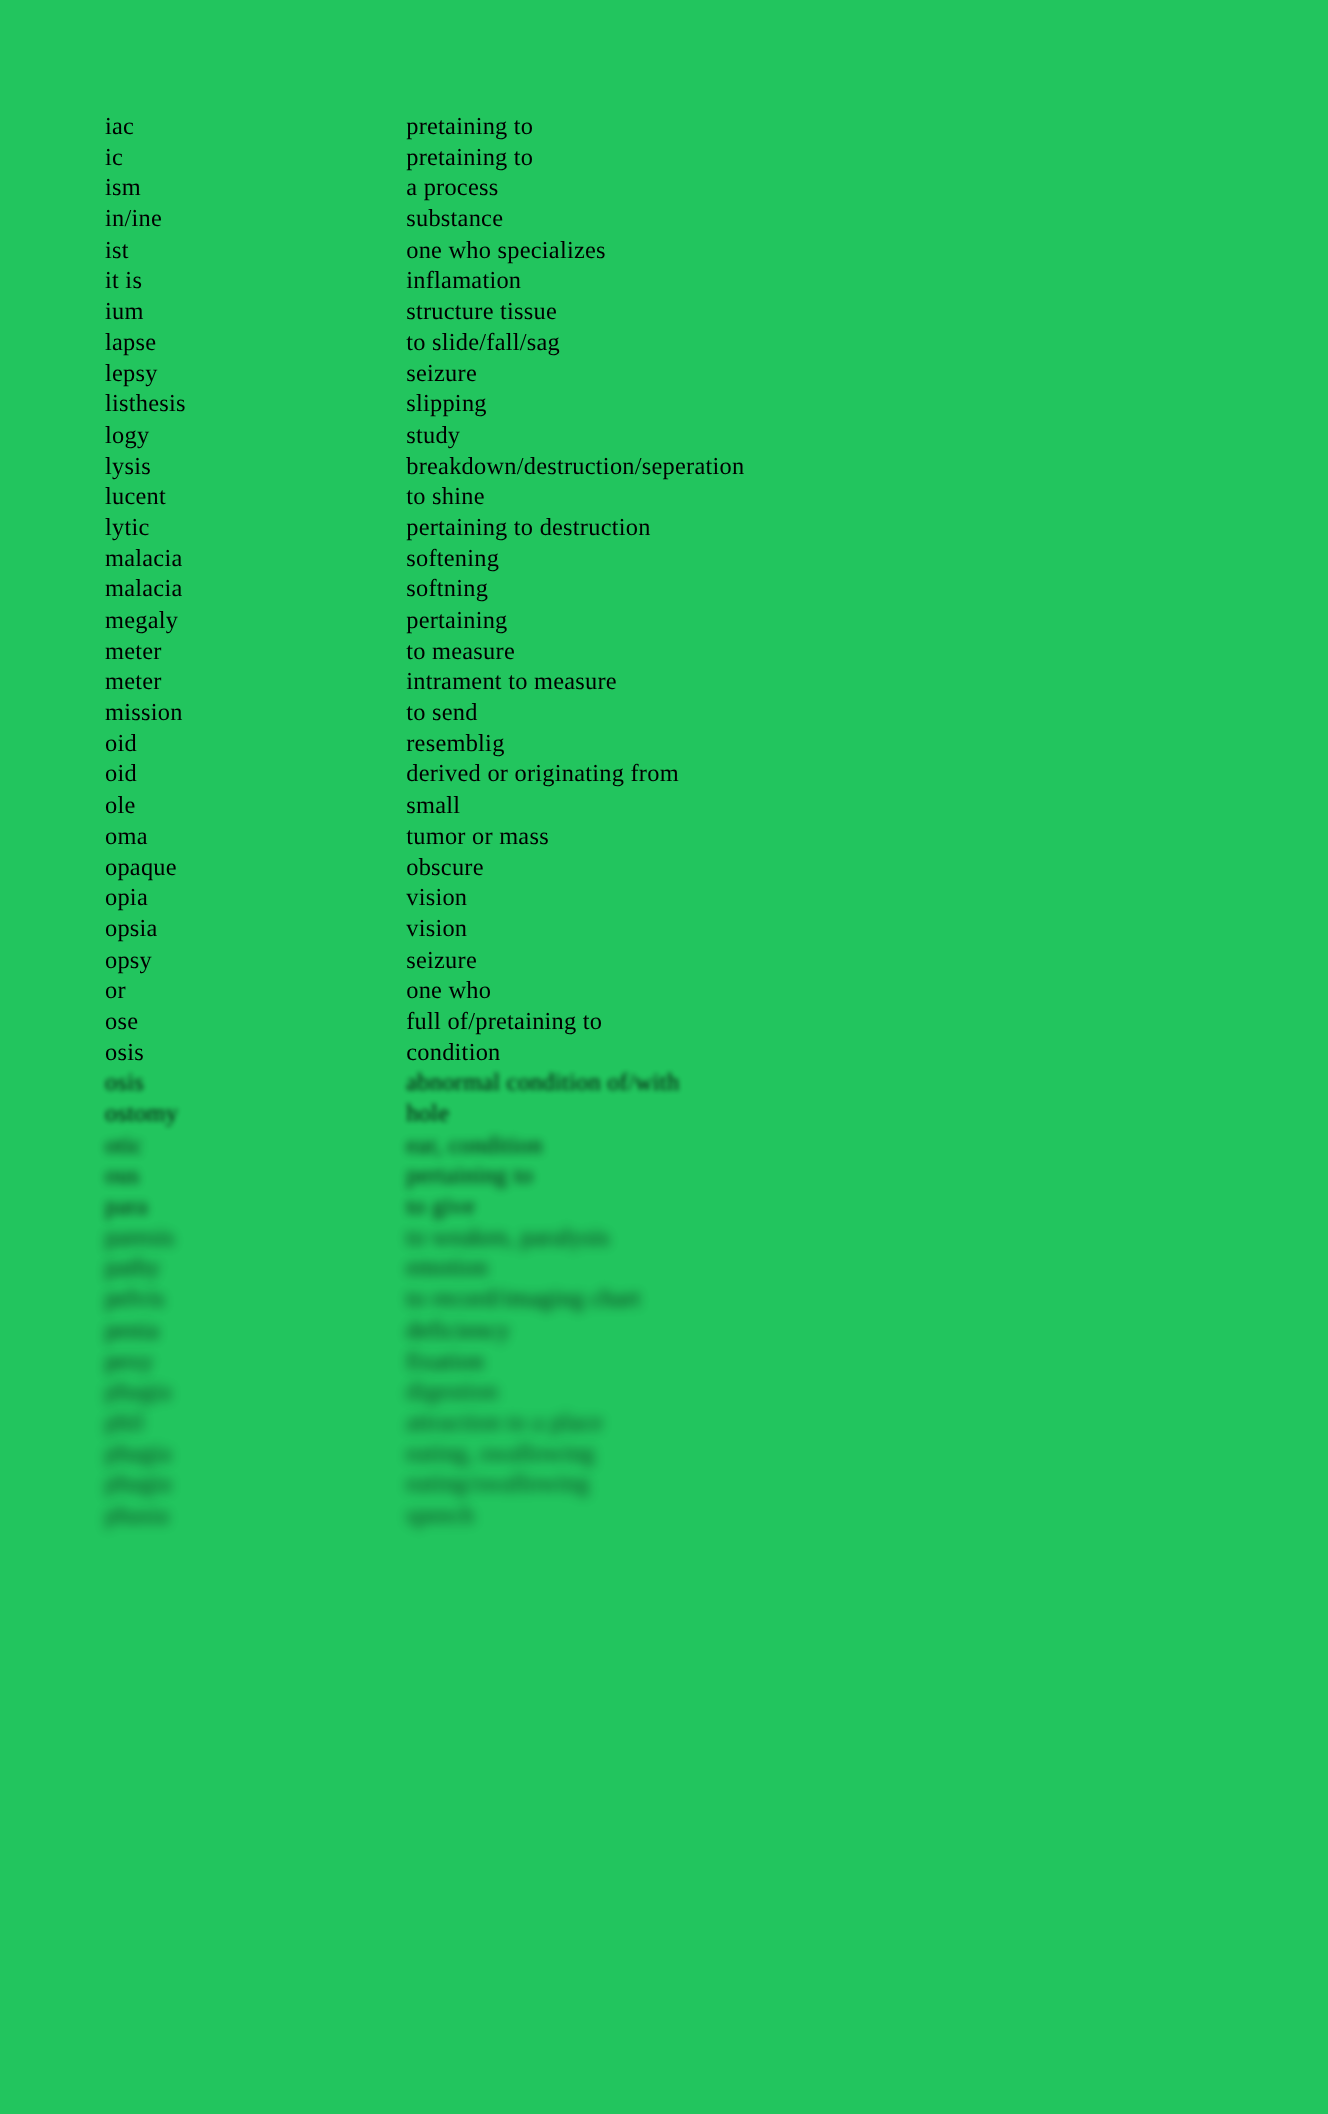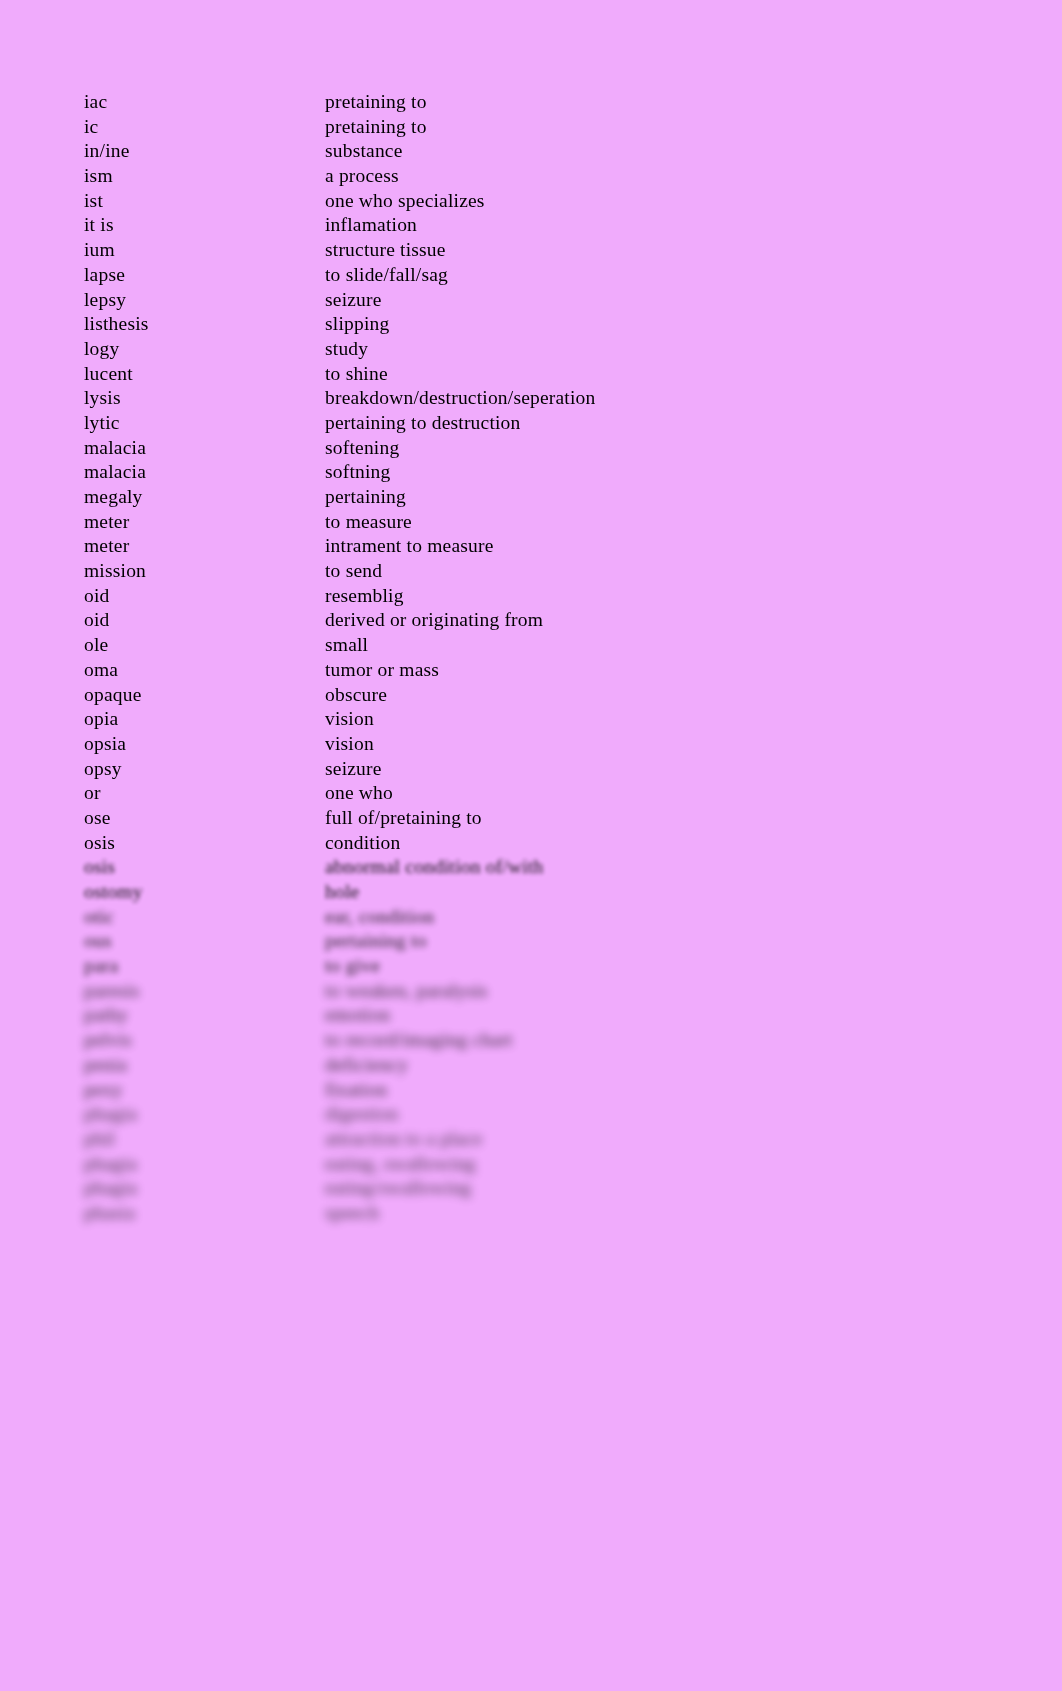--- a/index.html
+++ b/index.html
@@ -15,21 +15,21 @@
     font-family: "Liberation Serif", "DejaVu Serif", serif;
     color: #000000;
     overflow: hidden;
   }
   #document-page {
     position: absolute;
     top: 0;
     left: 0;
     width: 1062px;
     height: 1691px;
-    background: #f0abfc;
+    background: #22c55e;
   }
   #glossary-table {
     position: absolute;
     left: 84px;
     top: 90px;
     width: 900px;
   }
   .glossary-row {
     display: flex;
     align-items: baseline;
@@ -62,28 +62,28 @@
   <div id="glossary-table">
       <div class="glossary-row">
         <div class="term-cell">iac</div>
         <div class="definition-cell">pretaining to</div>
       </div>
       <div class="glossary-row">
         <div class="term-cell">ic</div>
         <div class="definition-cell">pretaining to</div>
       </div>
       <div class="glossary-row">
+        <div class="term-cell">ism</div>
+        <div class="definition-cell">a process</div>
+      </div>
+      <div class="glossary-row">
         <div class="term-cell">in/ine</div>
         <div class="definition-cell">substance</div>
       </div>
       <div class="glossary-row">
-        <div class="term-cell">ism</div>
-        <div class="definition-cell">a process</div>
-      </div>
-      <div class="glossary-row">
         <div class="term-cell">ist</div>
         <div class="definition-cell">one who specializes</div>
       </div>
       <div class="glossary-row">
         <div class="term-cell">it is</div>
         <div class="definition-cell">inflamation</div>
       </div>
       <div class="glossary-row">
         <div class="term-cell">ium</div>
         <div class="definition-cell">structure tissue</div>
@@ -98,26 +98,26 @@
       </div>
       <div class="glossary-row">
         <div class="term-cell">listhesis</div>
         <div class="definition-cell">slipping</div>
       </div>
       <div class="glossary-row">
         <div class="term-cell">logy</div>
         <div class="definition-cell">study</div>
       </div>
       <div class="glossary-row">
+        <div class="term-cell">lysis</div>
+        <div class="definition-cell">breakdown/destruction/seperation</div>
+      </div>
+      <div class="glossary-row">
         <div class="term-cell">lucent</div>
         <div class="definition-cell">to shine</div>
-      </div>
-      <div class="glossary-row">
-        <div class="term-cell">lysis</div>
-        <div class="definition-cell">breakdown/destruction/seperation</div>
       </div>
       <div class="glossary-row">
         <div class="term-cell">lytic</div>
         <div class="definition-cell">pertaining to destruction</div>
       </div>
       <div class="glossary-row">
         <div class="term-cell">malacia</div>
         <div class="definition-cell">softening</div>
       </div>
       <div class="glossary-row">

